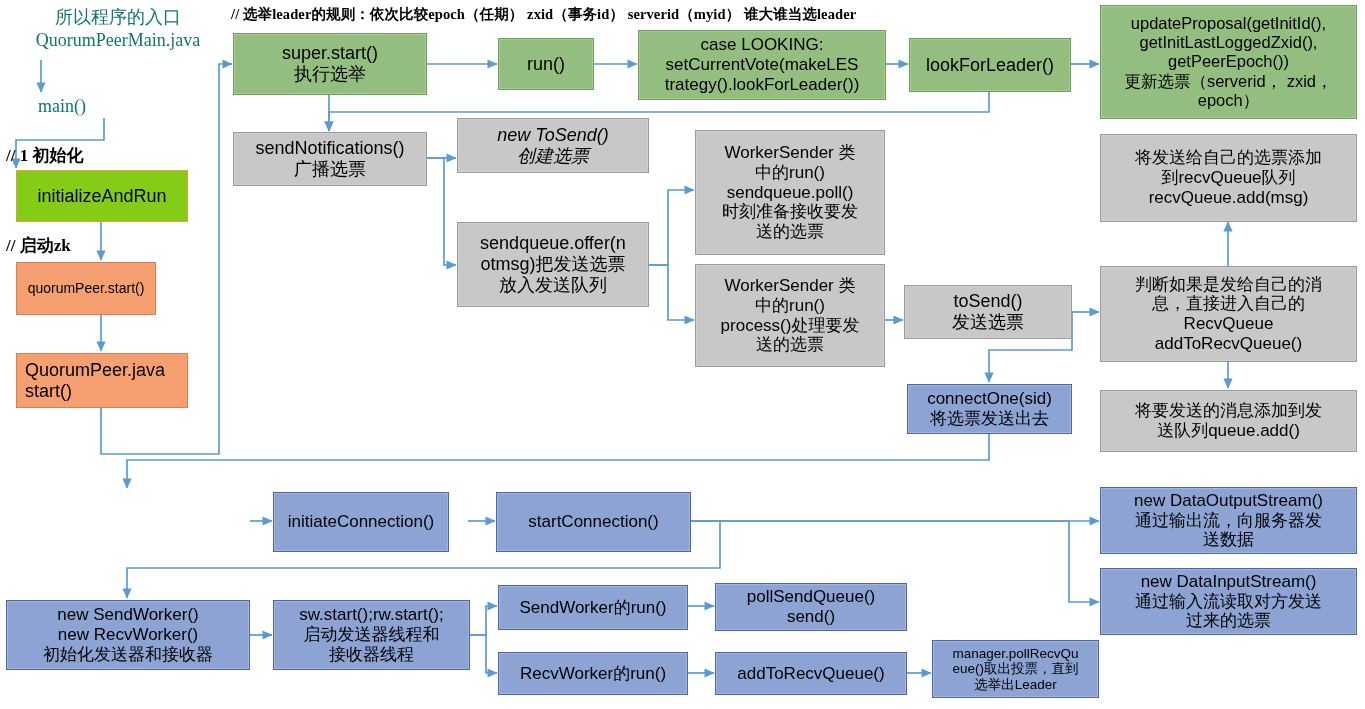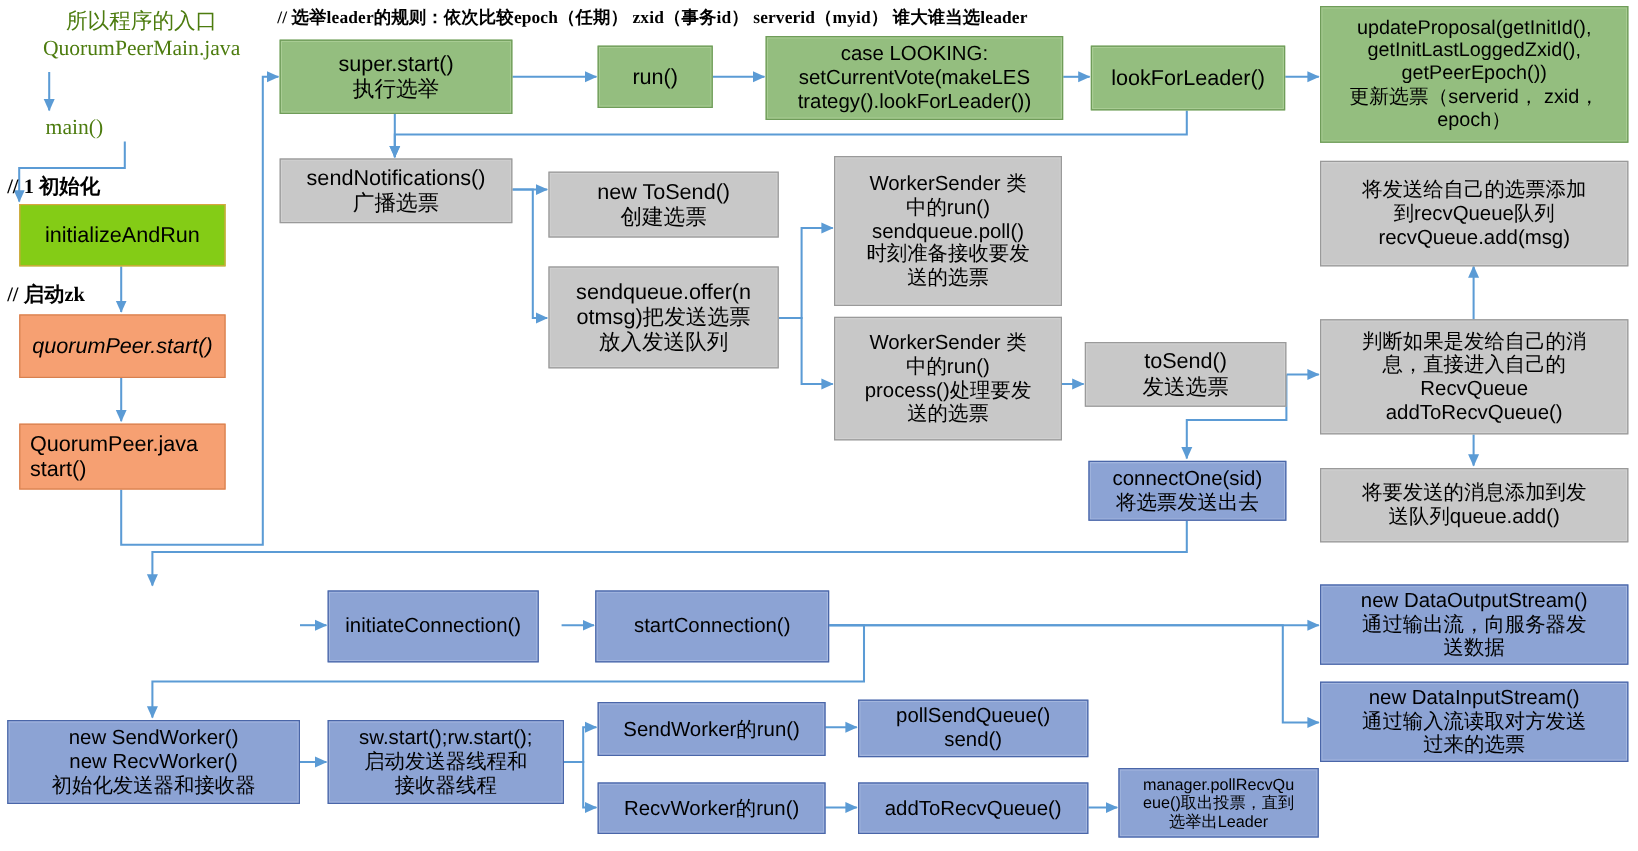--- a/index.html
+++ b/index.html
@@ -62,21 +62,21 @@
     font-weight:bold;
     white-space:pre;
     text-align:center;
   }
   .note-serif{
     font-family:"Liberation Serif","DejaVu Serif",serif;
     font-weight:bold;
   }
   .plain{
     position:absolute;
-    color:#4d7c0f;
+    color:#0f766e;
     font-family:"Liberation Serif","DejaVu Serif",serif;
     white-space:pre-line;
     text-align:center;
   }
 </style>
 </head>
 <body>
 
 <div id="canvas">
 
@@ -160,21 +160,21 @@
   <div class="plain" style="left:38px;top:96px;width:130px;font-size:18px;text-align:left;">main()</div>
 
   <div class="note note-serif" style="left:6px;top:144px;font-size:17px;">// 1 初始化</div>
 
   <div class="note note-serif" style="left:6px;top:234px;font-size:17px;">// 启动zk</div>
 
   <div class="note note-serif" style="left:231px;top:5px;font-size:14.5px;letter-spacing:0.1px;">// 选举leader的规则：依次比较epoch（任期） zxid（事务id） serverid（myid） 谁大谁当选leader</div>
 
   <div class="node yellow" style="left:16px;top:170px;width:172px;height:52px;font-size:18px;">initializeAndRun</div>
 
-  <div class="node orange" style="left:16px;top:262px;width:172px;height:53px;font-size:18px;font-style:italic;">quorumPeer.start()</div>
+  <div class="node orange" style="left:16px;top:262px;width:140px;height:53px;font-size:14px;">quorumPeer.start()</div>
 
   <div class="node orange" style="left:16px;top:353px;width:172px;height:55px;font-size:18px;justify-content:flex-start;padding-left:8px;text-align:left;">QuorumPeer.java
 start()</div>
 
   <div class="node green" style="left:233px;top:33px;width:194px;height:62px;font-size:18px;">super.start()
 执行选举</div>
 
   <div class="node green" style="left:498px;top:38px;width:96px;height:52px;font-size:18px;">run()</div>
 
   <div class="node green" style="left:638px;top:30px;width:248px;height:70px;font-size:17px;">case LOOKING:
@@ -185,21 +185,21 @@
 
   <div class="node green" style="left:1100px;top:5px;width:257px;height:114px;font-size:16.5px;">updateProposal(getInitId(),
 getInitLastLoggedZxid(),
 getPeerEpoch())
 更新选票（serverid， zxid，
 epoch）</div>
 
   <div class="node gray" style="left:233px;top:132px;width:194px;height:54px;font-size:18px;">sendNotifications()
 广播选票</div>
 
-  <div class="node gray" style="left:457px;top:143px;width:192px;height:55px;font-size:18px;">new ToSend()
+  <div class="node gray" style="left:457px;top:118px;width:192px;height:55px;font-size:18px;font-style:italic;">new ToSend()
 创建选票</div>
 
   <div class="node gray" style="left:457px;top:222px;width:192px;height:85px;font-size:18px;">sendqueue.offer(n
 otmsg)把发送选票
 放入发送队列</div>
 
   <div class="node gray" style="left:695px;top:130px;width:190px;height:125px;font-size:17px;">WorkerSender 类
 中的run()
 sendqueue.poll()
 时刻准备接收要发

